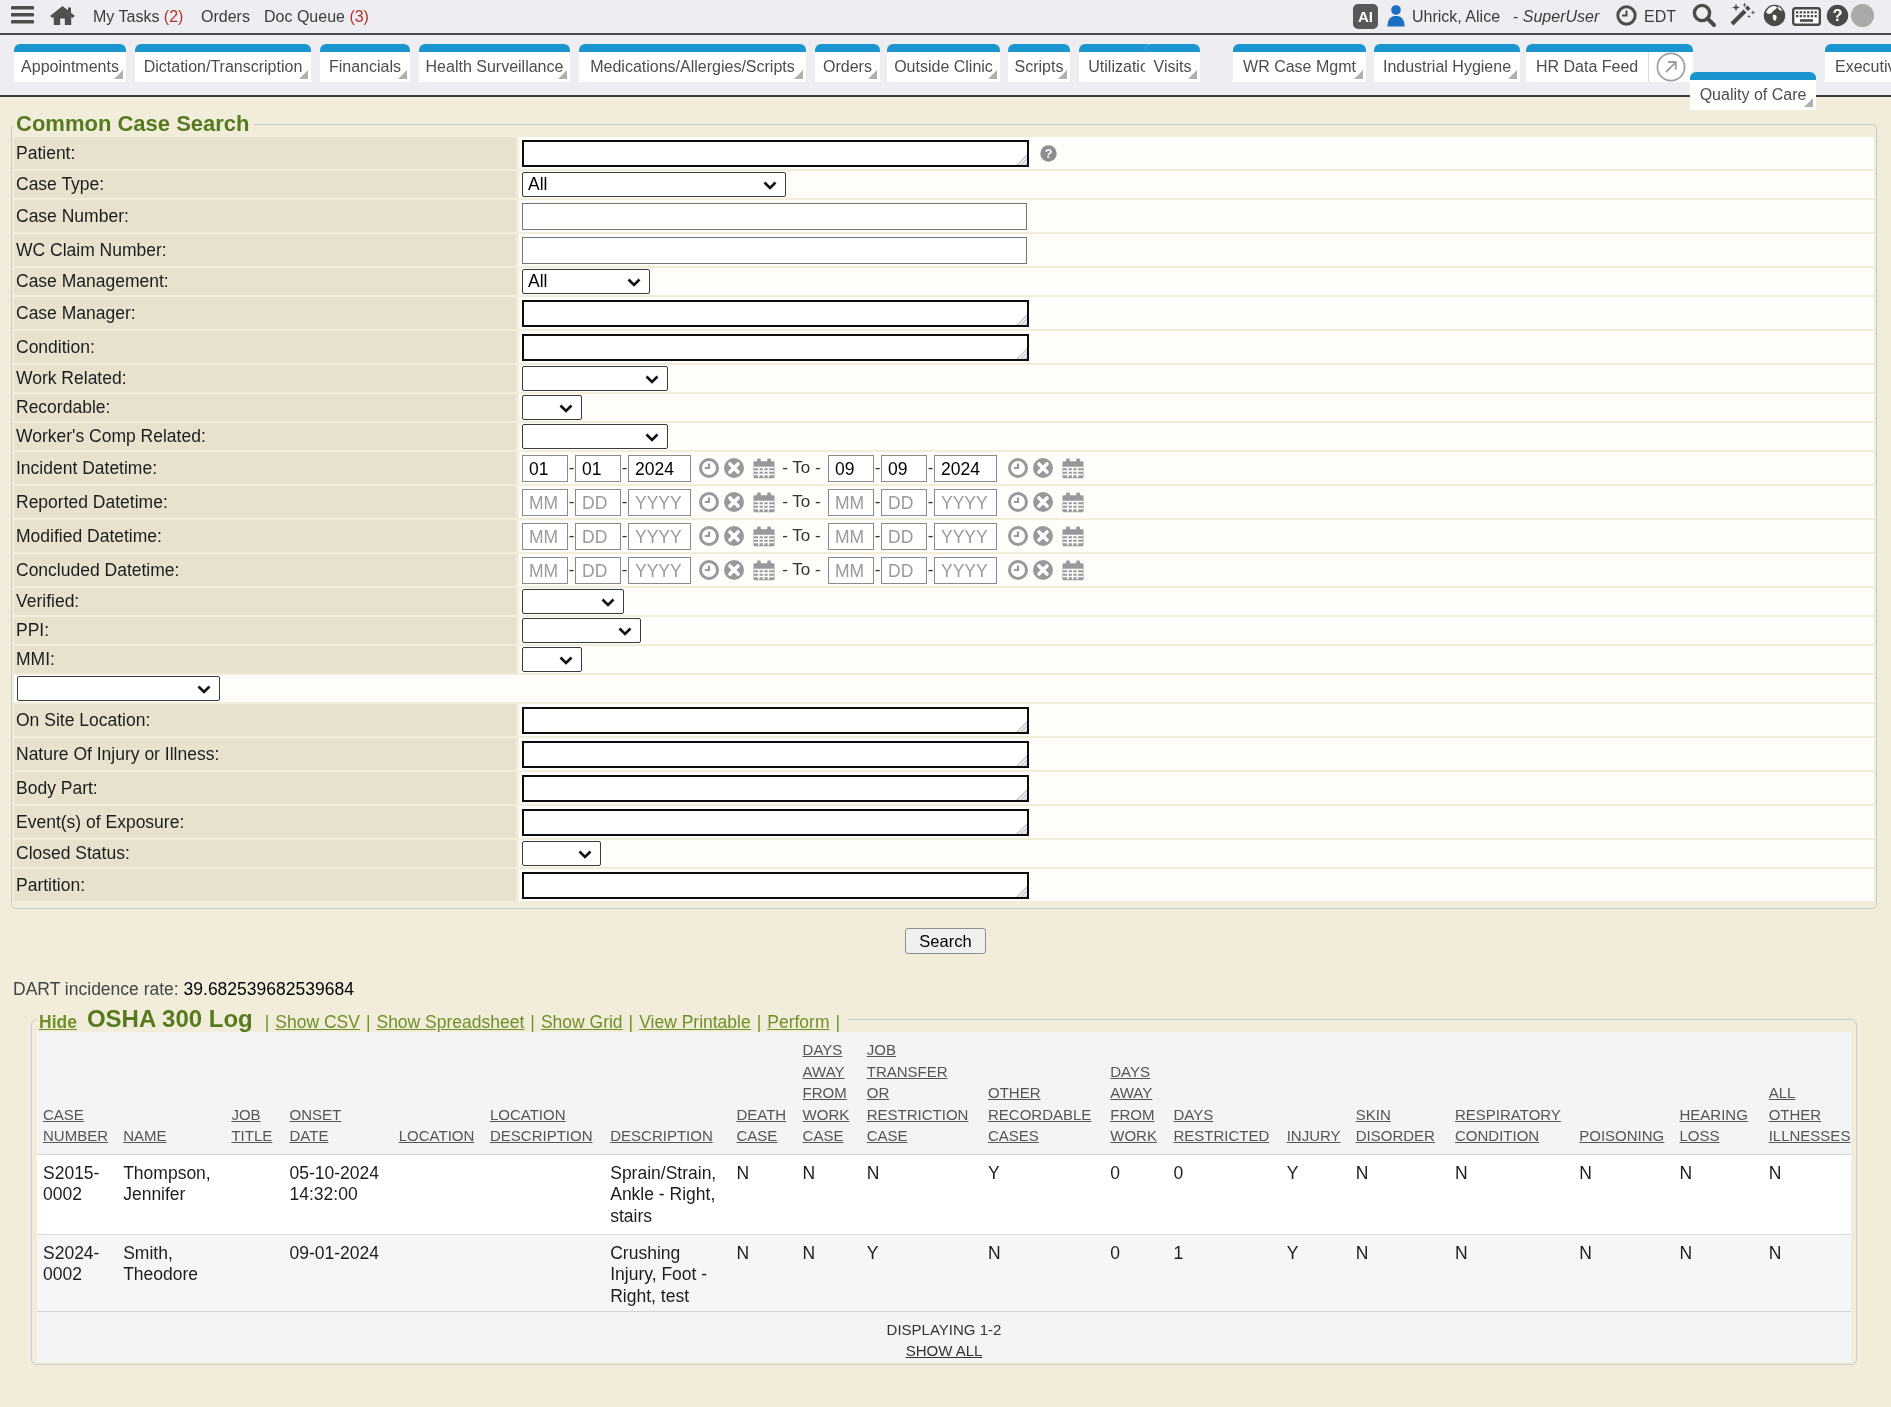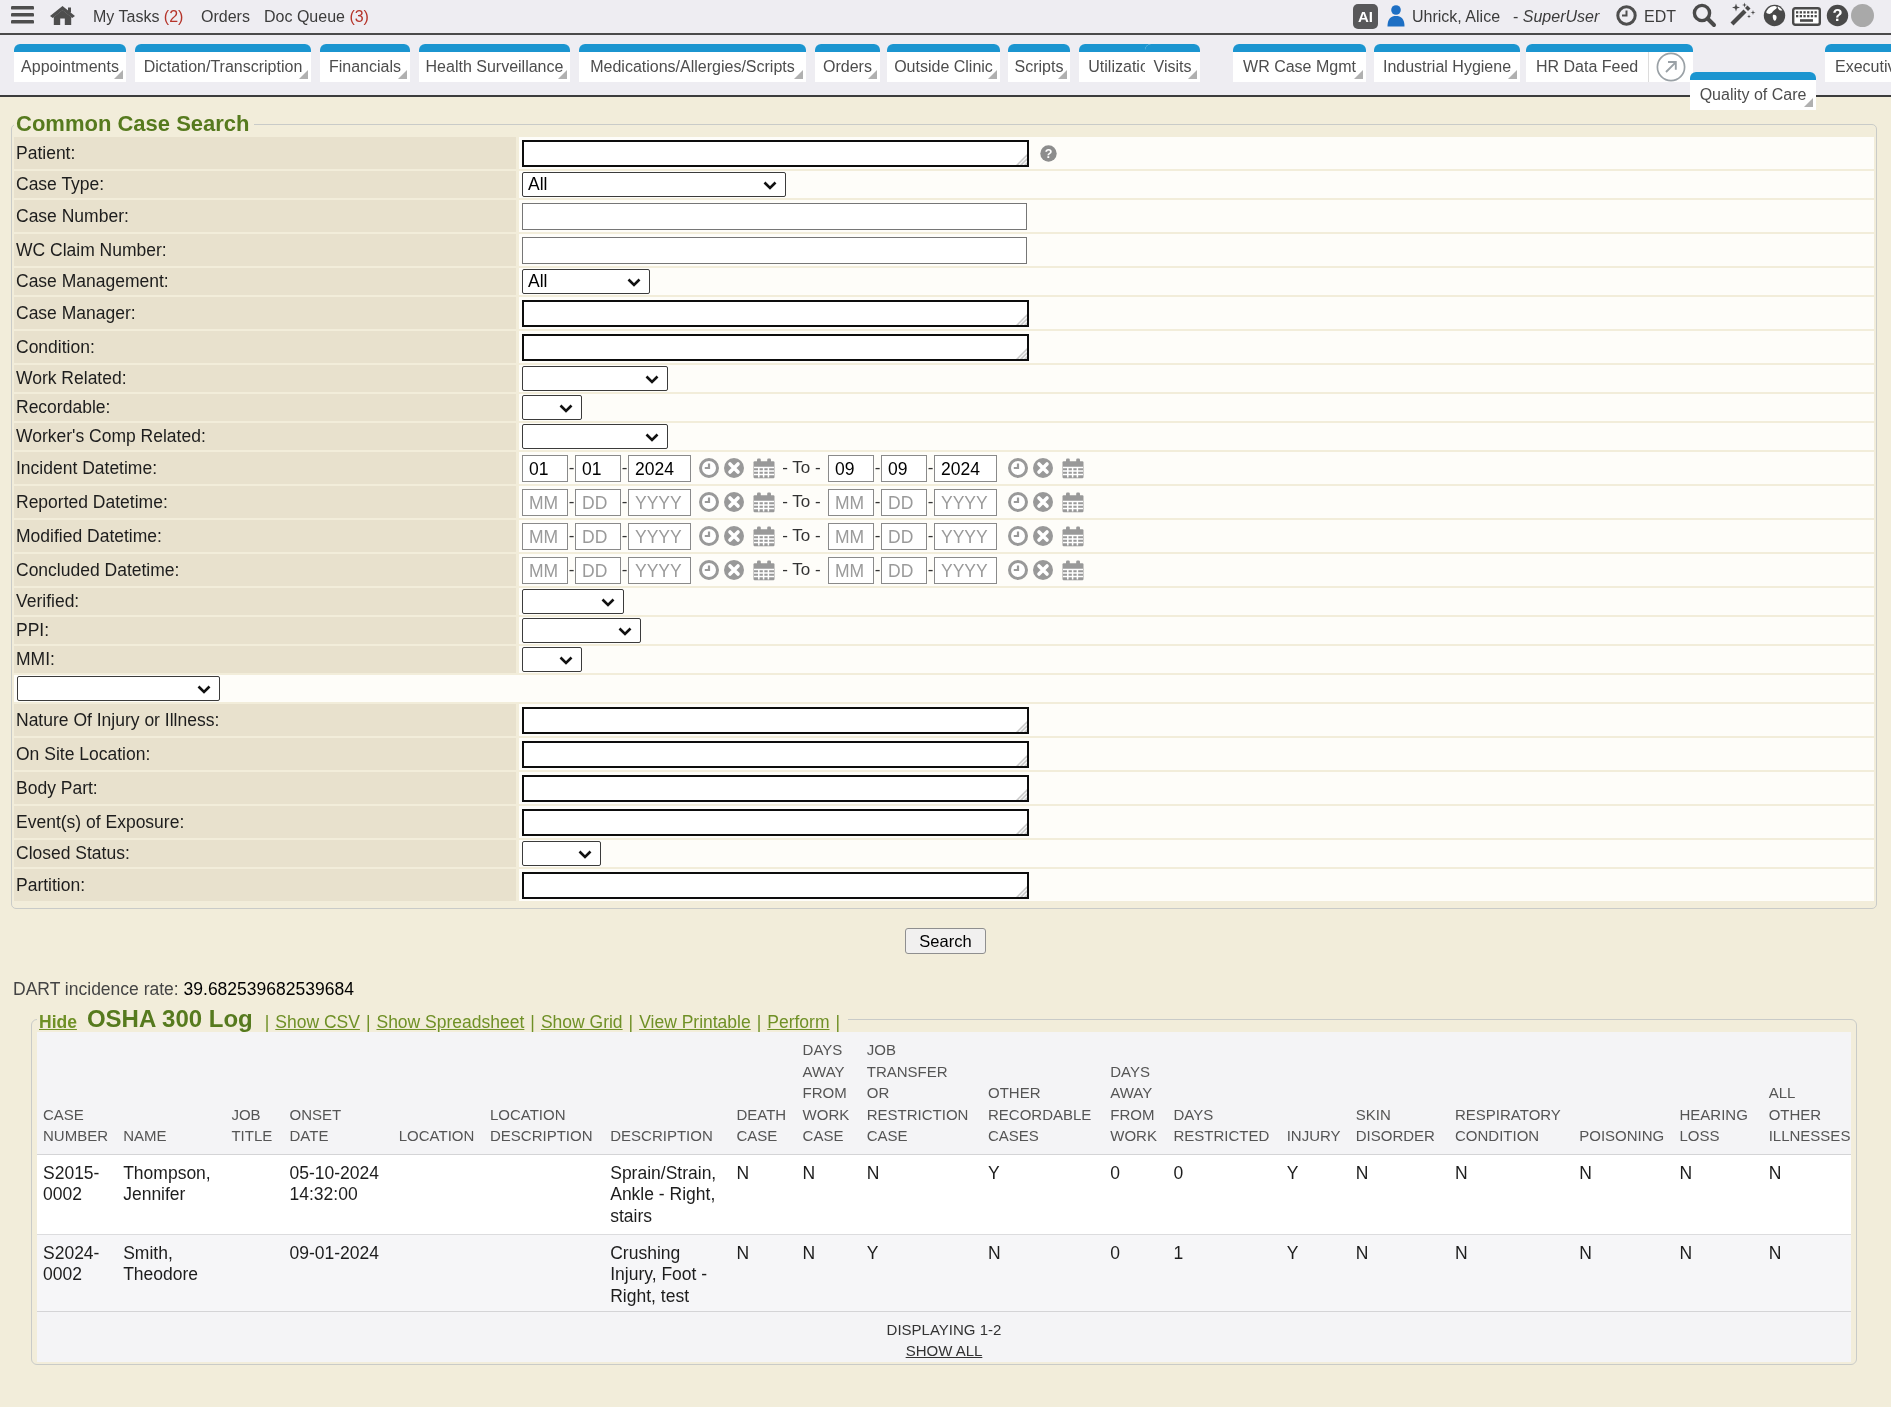--- a/index.html
+++ b/index.html
@@ -39,21 +39,21 @@
 
 fieldset.f2 { margin:6px 0 0 31px; padding:0 5px 2px 5px; border:1px solid #c9cbc8; border-radius:6px; width:1822px; }
 fieldset.f2 legend { font-size:0; line-height:26px; height:26px; padding:0 8px 0 2px; margin-left:0; white-space:nowrap; }
 .hide { display:inline-block; vertical-align:bottom; height:26px; line-height:33px; font-size:17.5px; font-weight:bold; color:#6f9026; text-decoration:underline; }
 .osha { display:inline-block; vertical-align:bottom; height:26px; line-height:25px; font-size:24px; font-weight:bold; color:#567a1e; padding:0 6px 0 10px; }
 .olink { display:inline-block; vertical-align:bottom; height:26px; line-height:32px; font-size:17.5px; color:#6f9026; text-decoration:underline; }
 .opipe { display:inline-block; vertical-align:bottom; height:26px; line-height:32px; font-size:17.5px; color:#6f9026; padding:0 6px; }
 table.log { border-collapse:collapse; table-layout:fixed; width:1814px; }
 table.log td { font-size:17.5px; color:#1d1d1d; vertical-align:top; padding:8px 5px 0 6px; line-height:21.5px; overflow:hidden; }
 table.log td.th { font-size:15px; color:#555; vertical-align:bottom; padding:7px 0 7px 6px; line-height:21.5px; overflow:visible; }
-.thl { }
+.thl { text-decoration:underline; }
 tr.hrow { background:#f4f4f6; }
 tr.r1 { background:#fff; height:80px; }
 tr.r1 td { border-top:1px solid #d4d4d6; }
 tr.r2 { background:#f6f6f8; height:77px; }
 tr.r2 td { border-top:1px solid #dcdcde; }
 tr.foot { background:#f4f4f6; }
 tr.foot td { border-top:1px solid #d4d4d6; font-size:15px; color:#333; text-align:center; padding:7px 0 1px 0; vertical-align:top; height:50px; line-height:21px; }
 .showall { text-decoration:underline; color:#333; }
 </style></head>
 <body>
@@ -569,32 +569,32 @@
       <div class="finput">
         <span class="sel" style="width:203px">
           <span class="selv"></span>
           <svg class="chev" width="14" height="9" viewBox="0 0 14 9">
             <path d="M1.5 1.5 L7 7 L12.5 1.5" fill="none" stroke="#111" stroke-width="2.6"></path>
           </svg>
         </span>
       </div>
     </div>
 <div class="frow" style="height:32px">
-      <div class="flabel">Nature Of Injury or Illness:</div>
+      <div class="flabel">On Site Location:</div>
       <div class="finput">
         <span class="ta" style="width:507px">
           <svg class="grip" width="11" height="11" viewBox="0 0 11 11">
             <path d="M11 0 L11 11 L0 11 Z" fill="#c9c9c9"></path>
             <path d="M3 11 L11 3 M7 11 L11 7" stroke="#f6f6f6" stroke-width="1.3"></path>
           </svg>
         </span>
       </div>
     </div>
 <div class="frow" style="height:32px">
-      <div class="flabel">On Site Location:</div>
+      <div class="flabel">Nature Of Injury or Illness:</div>
       <div class="finput">
         <span class="ta" style="width:507px">
           <svg class="grip" width="11" height="11" viewBox="0 0 11 11">
             <path d="M11 0 L11 11 L0 11 Z" fill="#c9c9c9"></path>
             <path d="M3 11 L11 3 M7 11 L11 7" stroke="#f6f6f6" stroke-width="1.3"></path>
           </svg>
         </span>
       </div>
     </div>
 <div class="frow" style="height:32px">

